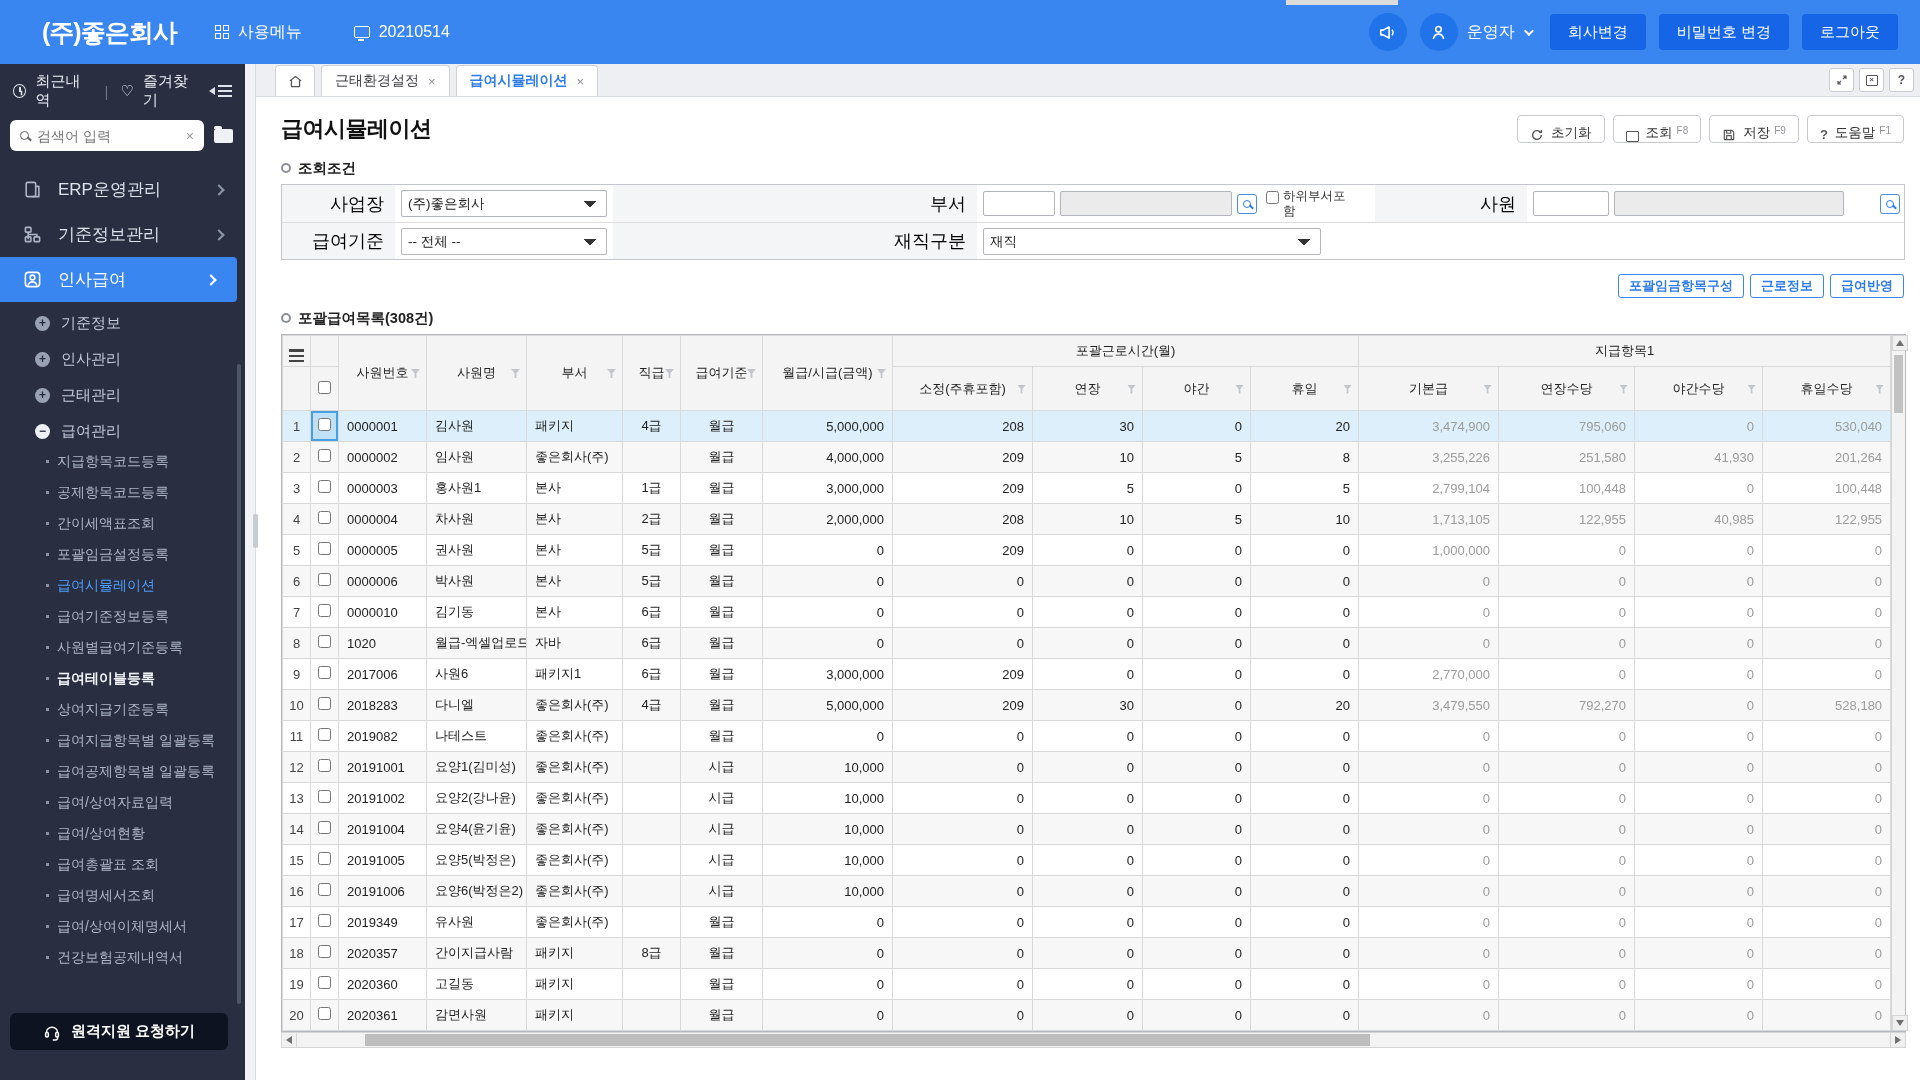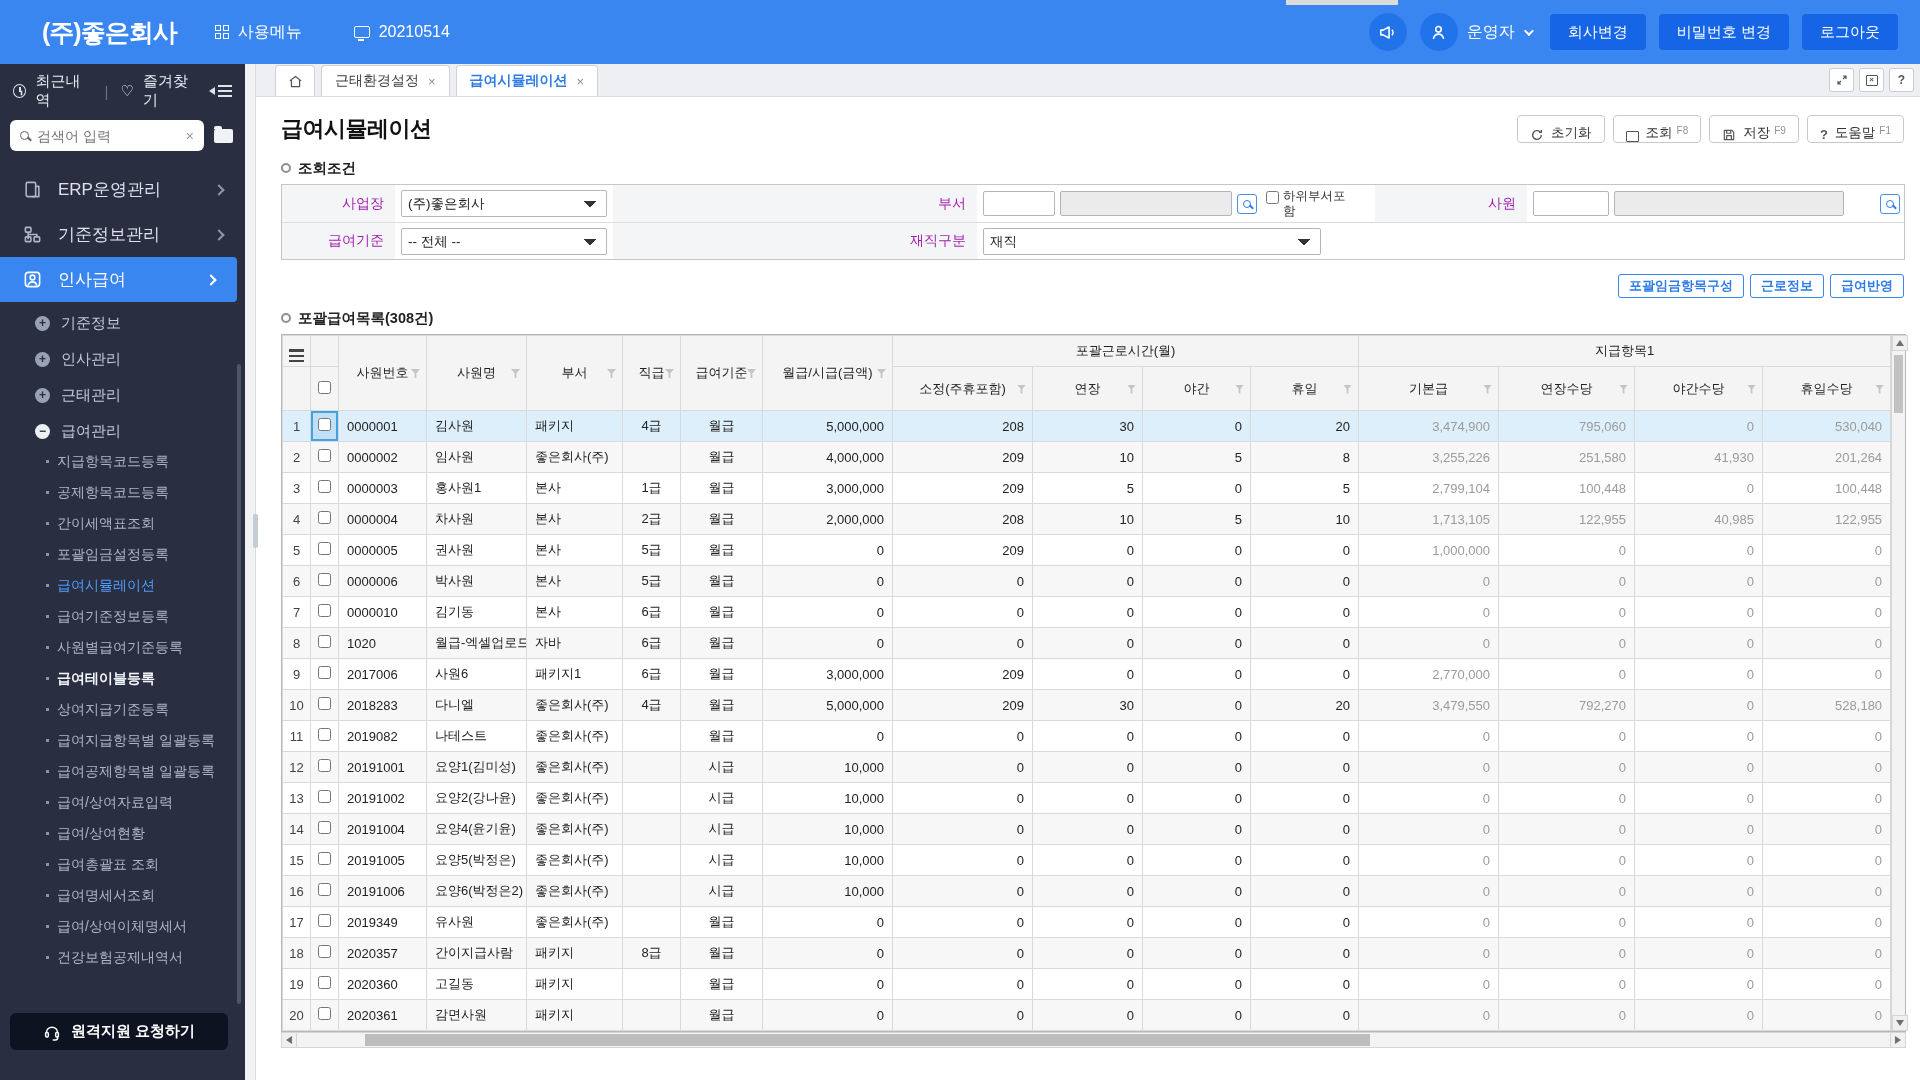--- a/index.html
+++ b/index.html
@@ -81,21 +81,21 @@
 
   .sec-row{display:flex;align-items:center;gap:7px;margin-top:13px;height:20px;}
   .sec-circ{width:10px;height:10px;border:2px solid #8a8f98;border-radius:50%;}
   .sec-label{font-size:14.5px;font-weight:bold;color:#222;}
 
   
   .cond{margin-top:6px;border:1px solid #c3c6cb;width:1624px;}
   .cond-row{height:37px;display:flex;align-items:stretch;}
   .cond-row + .cond-row{border-top:1px solid #dcdcdc;}
   .ccell{display:flex;align-items:center;}
-  .clabel{background:#f4f5f6;justify-content:flex-end;padding-right:11px;font-size:14px;color:#a21caf;}
+  .clabel{background:#f4f5f6;justify-content:flex-end;padding-right:11px;font-size:18px;color:#000000;}
   .cfield{background:#fff;padding-left:6px;gap:5px;}
   .w-label1{width:113px;}.w-field1{width:218px;}
   .w-label2{width:364px;}.w-field2{flex:1;}
   .w-label3{width:152px;}.w-field3{width:377px;position:relative;}
   select{height:27px;border:1px solid #b2b6bc;border-radius:2px;background:#fff;font-size:13.5px;color:#222;padding:0 6px;font-family:inherit;
          appearance:none;-webkit-appearance:none;background-image:linear-gradient(45deg,transparent 49%,#333 50%),linear-gradient(-45deg,transparent 49%,#333 50%);
          background-position:calc(100% - 16px) 55%,calc(100% - 10px) 55%;background-size:6px 6px;background-repeat:no-repeat;}
   .sel-wide{width:206px;}
   .sel-status{width:338px;}
   .cinput{height:25px;border:1px solid #b2b6bc;border-radius:2px;background:#fff;}

